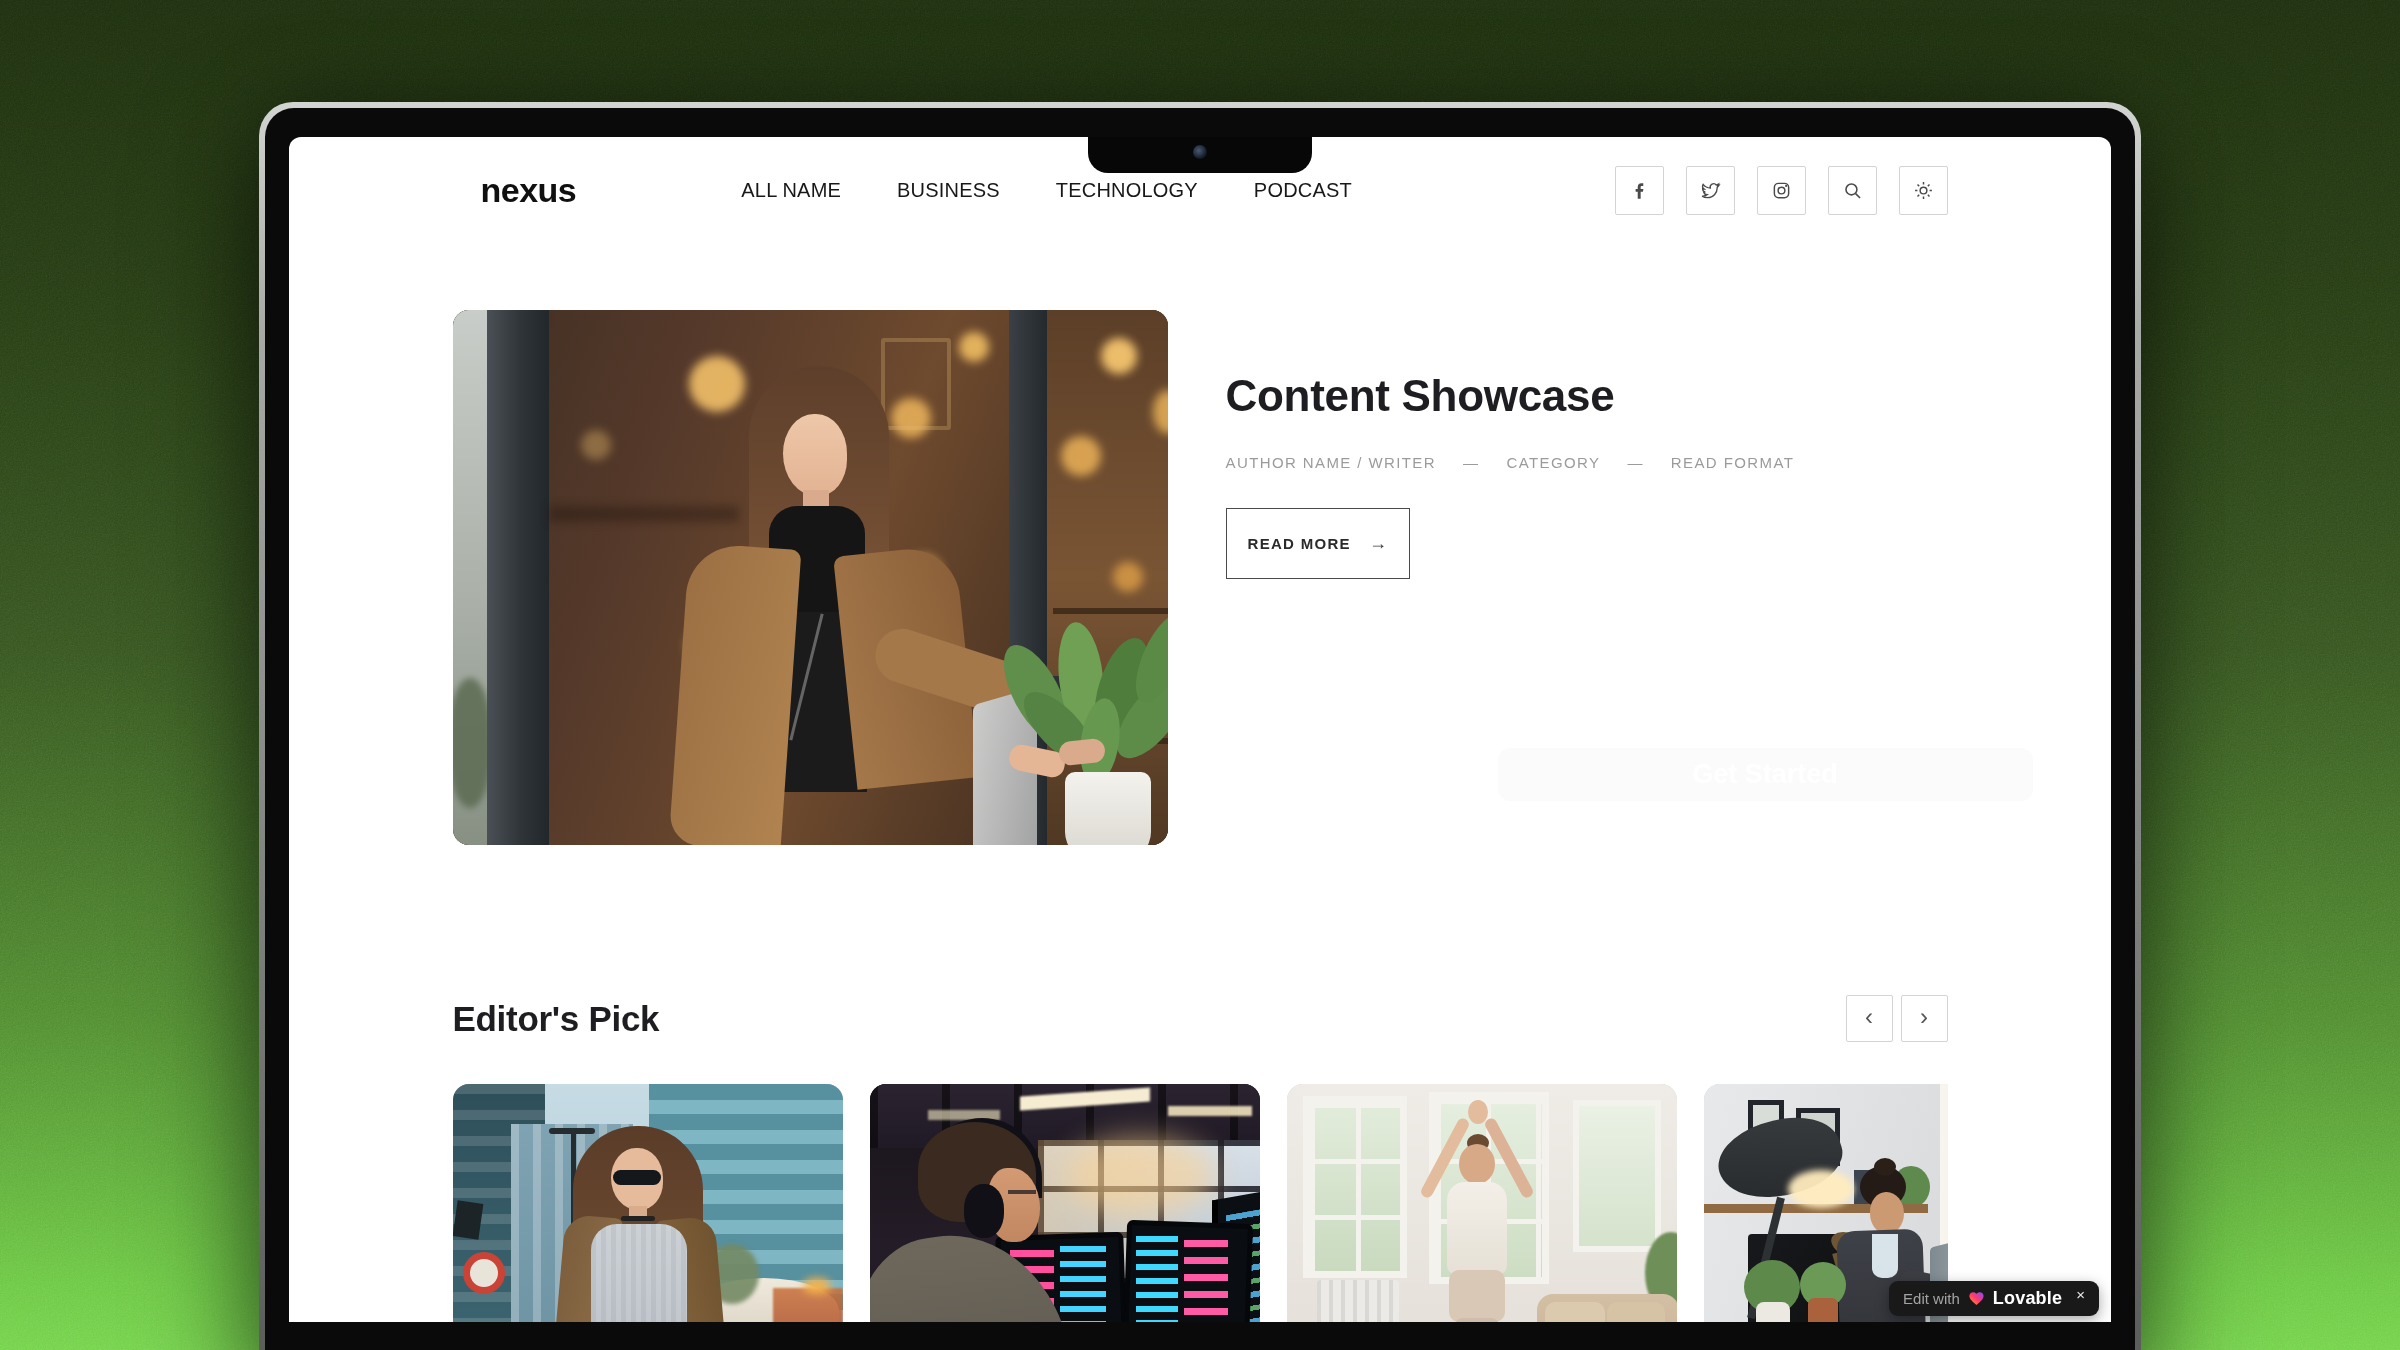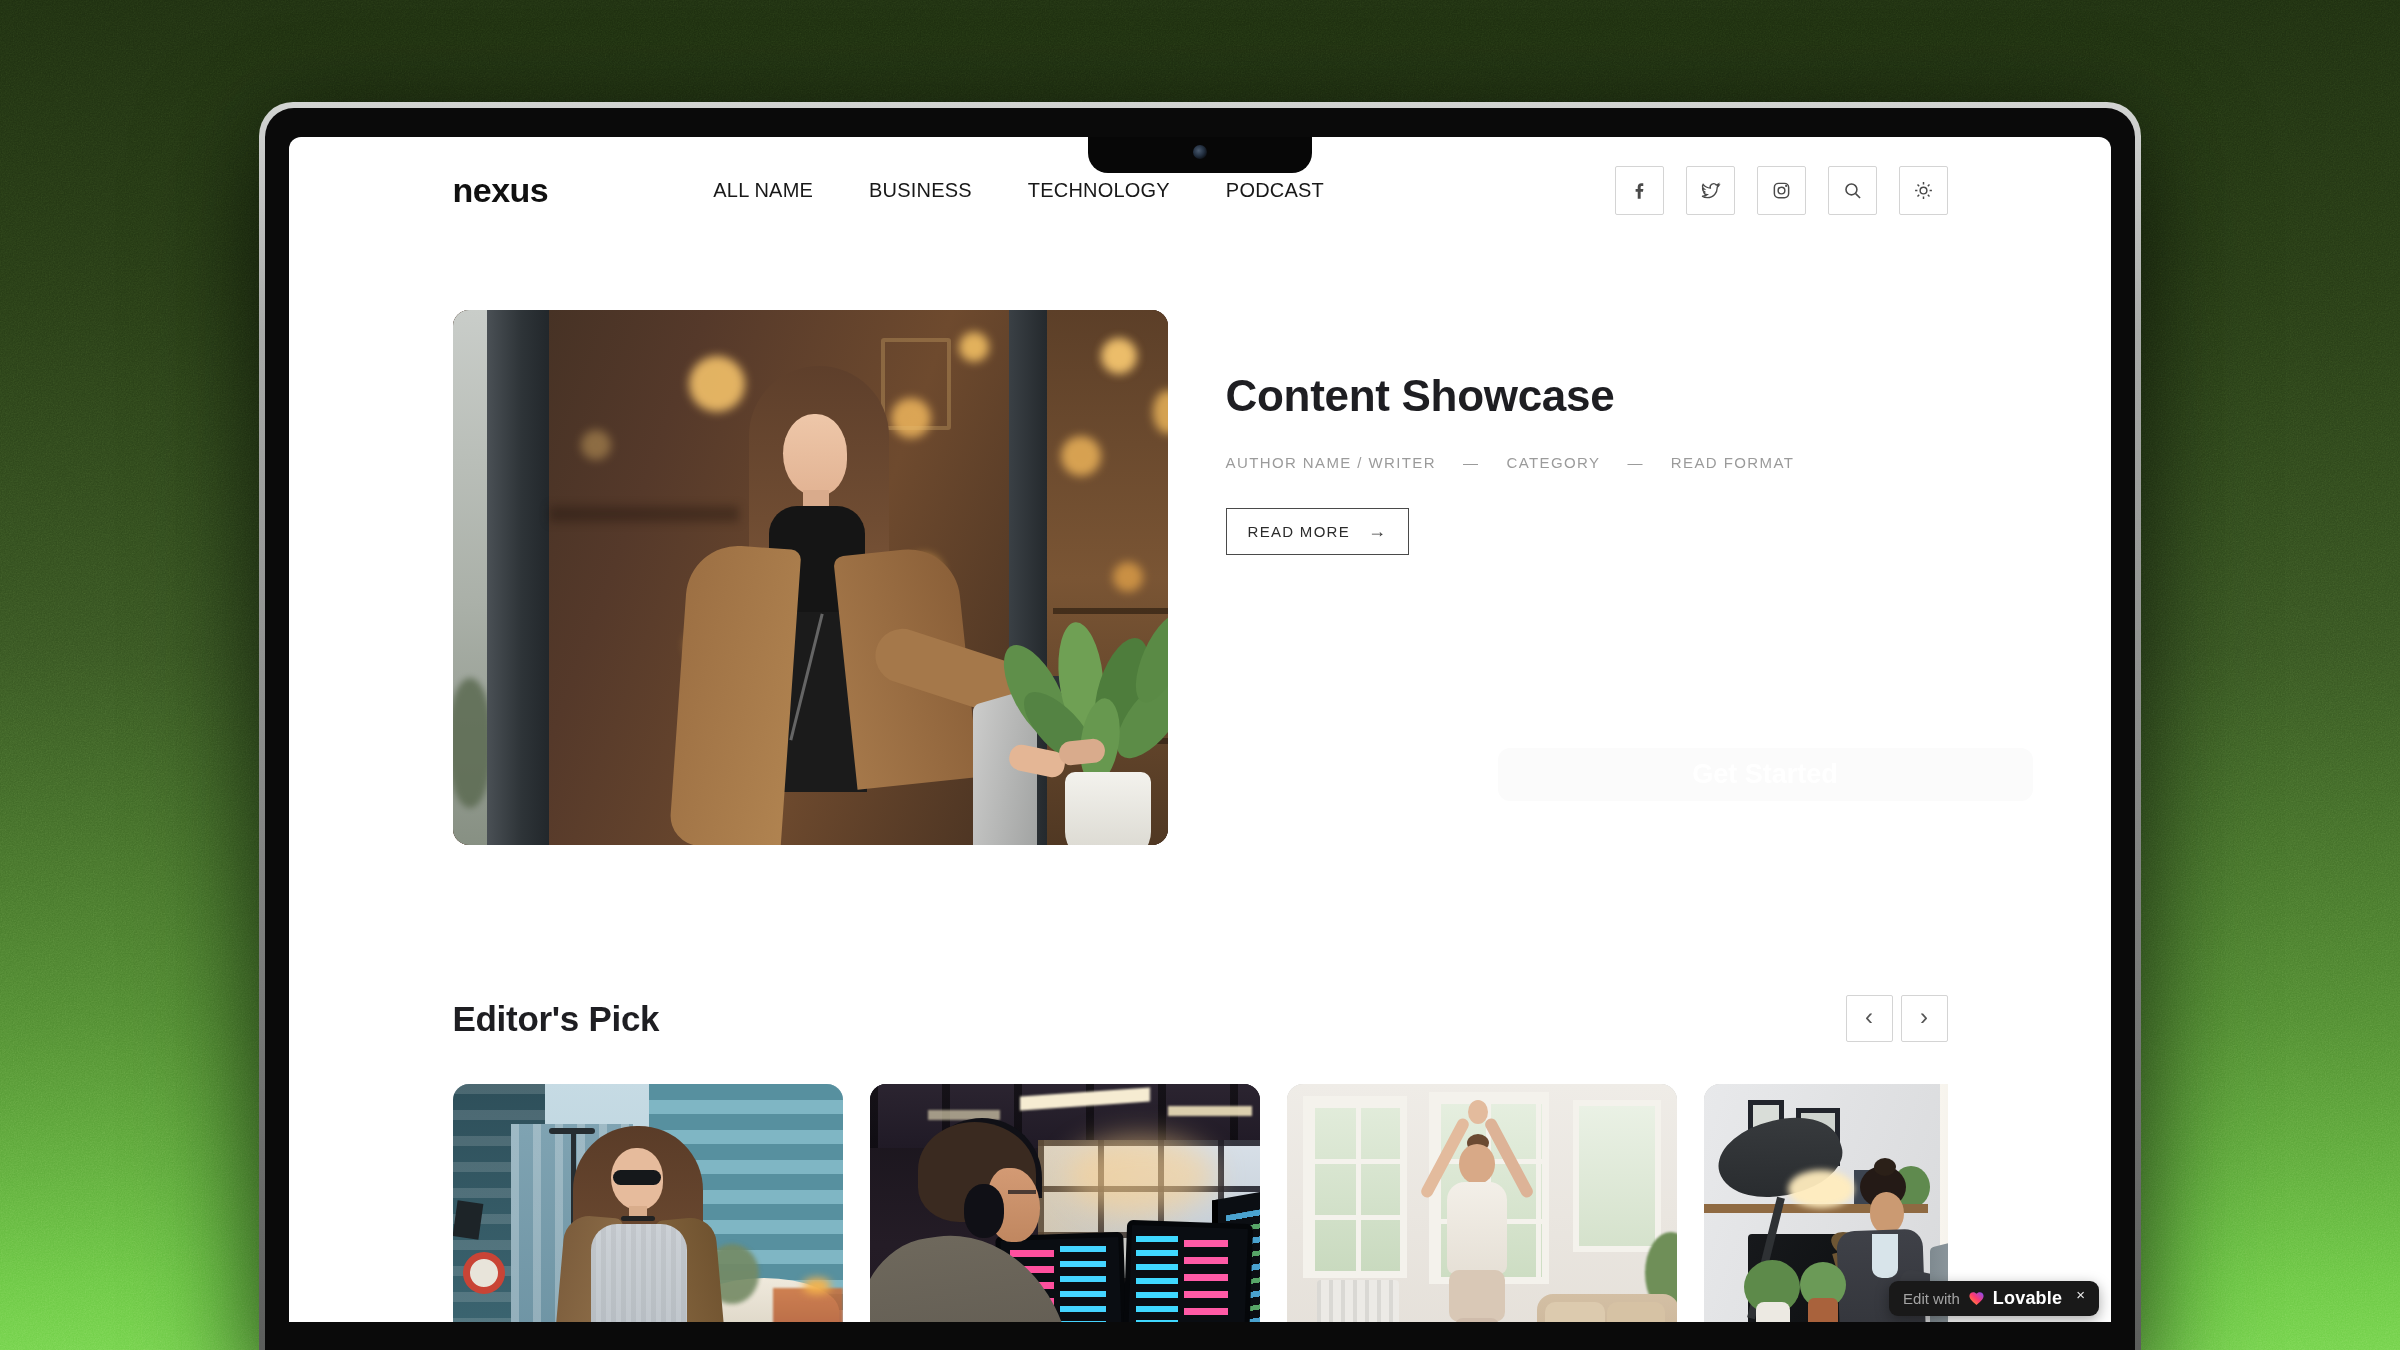--- a/index.html
+++ b/index.html
@@ -21,42 +21,42 @@
     padding:29px 24px 0 24px;box-sizing:border-box;}
   .screen{position:relative;background:#ffffff;border-radius:12px 12px 0 0;
     width:1822px;height:1185px;overflow:hidden;}
   .notch{position:absolute;left:799px;top:0;width:224px;height:36px;background:#070707;
     border-radius:0 0 20px 20px;z-index:50;}
   .webcam{position:absolute;left:105px;top:8px;width:14px;height:14px;border-radius:50%;
     background:radial-gradient(circle at 40% 40%,#4a5a6e 0%,#233041 45%,#0d1117 75%);}
 
   
   .page{width:1495px;margin:0 auto;position:relative;}
-  .site-header{display:flex;align-items:center;padding-top:30px;height:47px;}
+  .site-header{display:flex;align-items:center;padding-top:30px;height:47px;margin-left:28px;}
   .logo{font-size:34px;font-weight:800;letter-spacing:-.5px;color:#101010;}
   .nav{display:flex;gap:56px;margin-left:165px;}
   .nav span{font-size:20px;color:#181818;letter-spacing:.2px;cursor:pointer;}
   .hicons{display:flex;gap:22px;margin-left:auto;}
   .icon-btn{width:47px;height:47px;border:1.5px solid #d4d4d4;border-radius:2px;
     display:flex;align-items:center;justify-content:center;background:#fff;cursor:pointer;}
   .icon-btn svg{width:21px;height:21px;}
 
   
   .hero{display:flex;margin-top:96px;}
   .artbox{position:relative;overflow:hidden;border-radius:16px;}
   .artbox div{position:absolute;}
   .hero-art{width:715px;height:535px;flex:0 0 715px;background:#55392a;}
   .hero-text{position:relative;margin-left:58px;padding-top:58px;flex:1;}
   .hero-title{font-size:44px;line-height:55px;font-weight:700;color:#1e1e22;letter-spacing:-.3px;}
   .hero-title span{display:block;}
   .hero-meta{display:flex;gap:27px;margin-top:31px;font-size:15px;letter-spacing:1.4px;color:#9b9b9b;}
   .hero-desc{margin-top:27px;font-size:21px;line-height:34px;color:#8e8e90;max-width:762px;}
   .read-more{display:inline-flex;align-items:center;gap:18px;margin-top:37px;
-    border:1.5px solid #4a4a4a;background:#fff;padding:12px 21px;font-size:15px;
-    letter-spacing:1.3px;color:#2b2b2b;cursor:pointer;font-family:inherit;}
+    border:1.5px solid #4a4a4a;background:#fff;padding:24px 21px;font-size:15px;
+    letter-spacing:1.3px;color:#2b2b2b;cursor:pointer;font-family:inherit;font-weight:bold;}
   .read-more .arr{font-size:18px;color:#3a3a3a;}
   .ghost-wash{position:absolute;left:262px;top:290px;width:552px;height:48px;
     background:rgba(255,255,255,.5);filter:blur(6px);pointer-events:none;z-index:2;}
   .ghost-btn{position:absolute;left:272px;top:438px;width:535px;height:53px;border-radius:12px;
     background:#fbfbfb;color:#ffffff;font-size:27px;font-weight:700;display:flex;
     align-items:center;justify-content:center;pointer-events:none;z-index:2;}
 
   
   .editors{display:flex;align-items:center;justify-content:space-between;margin-top:150px;}
   .editors h2{margin:0;font-size:35px;font-weight:700;color:#1e1e22;letter-spacing:-.3px;}

